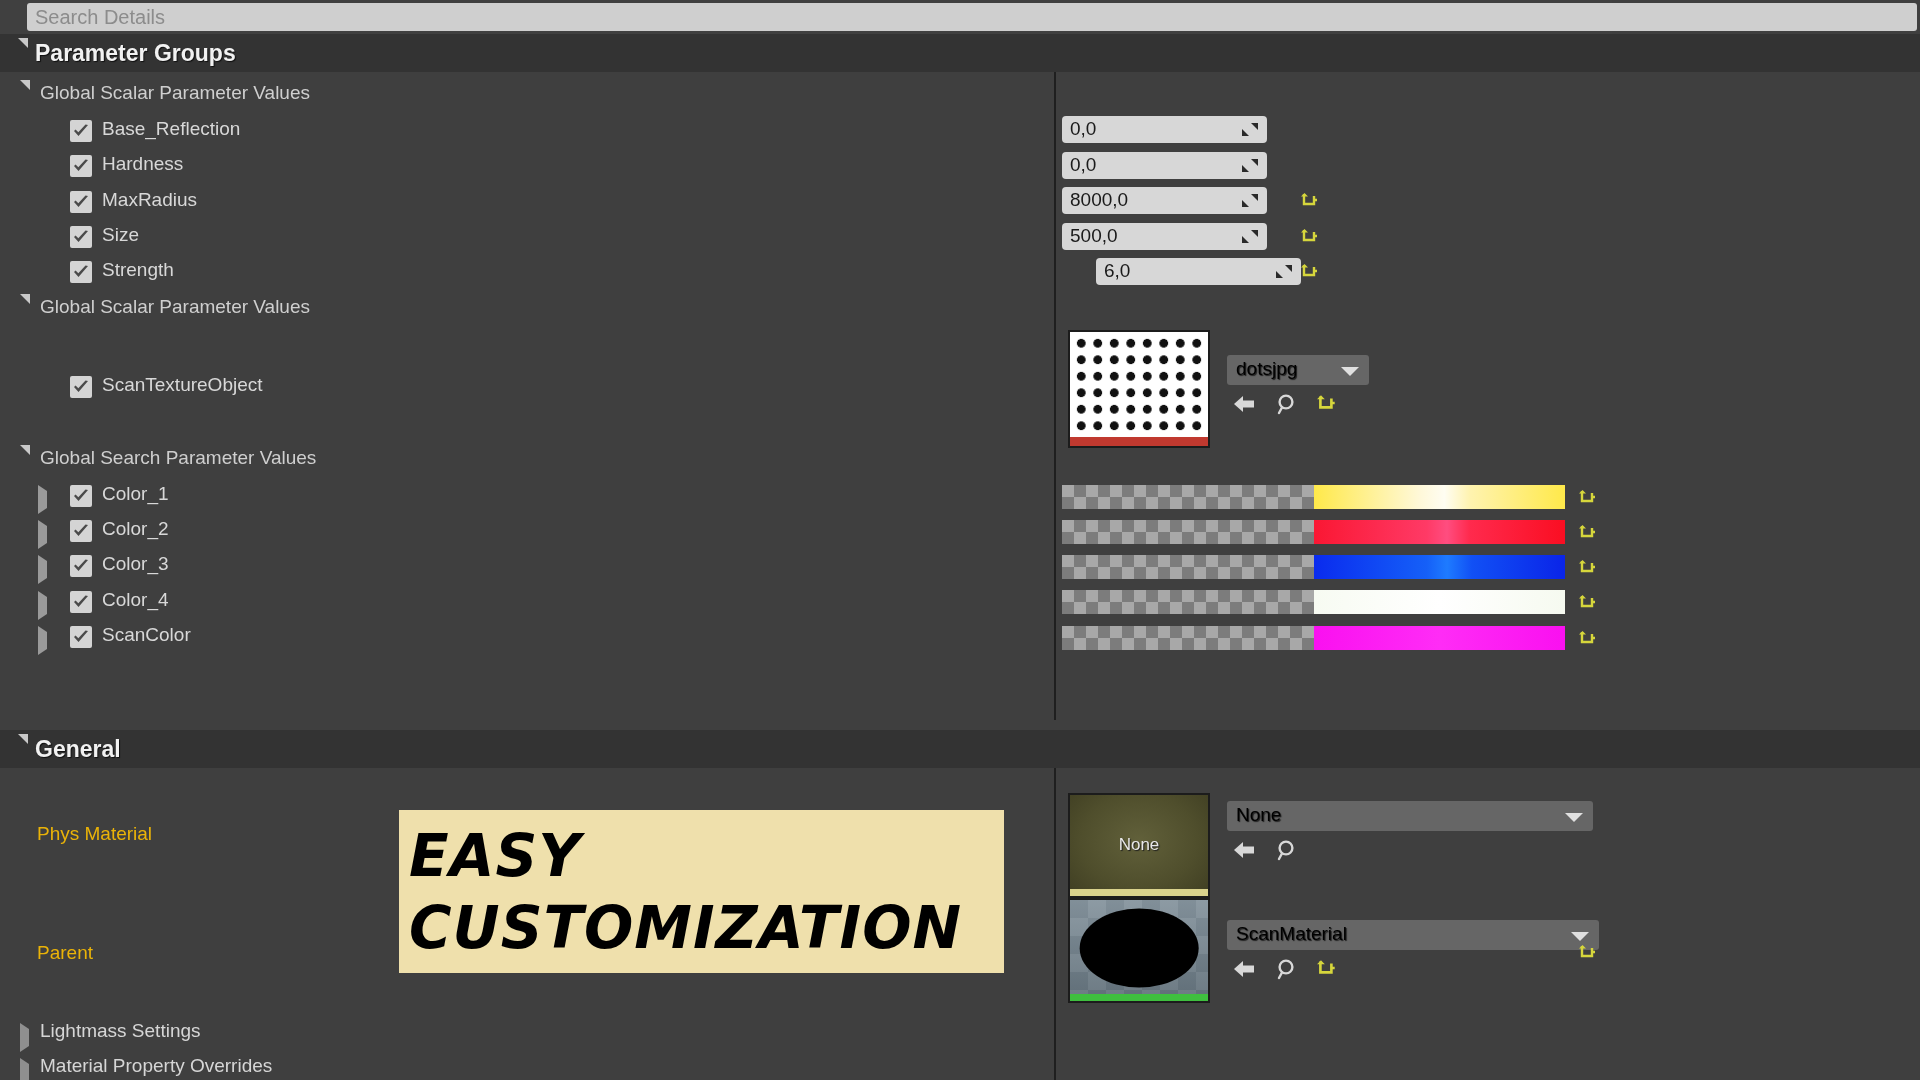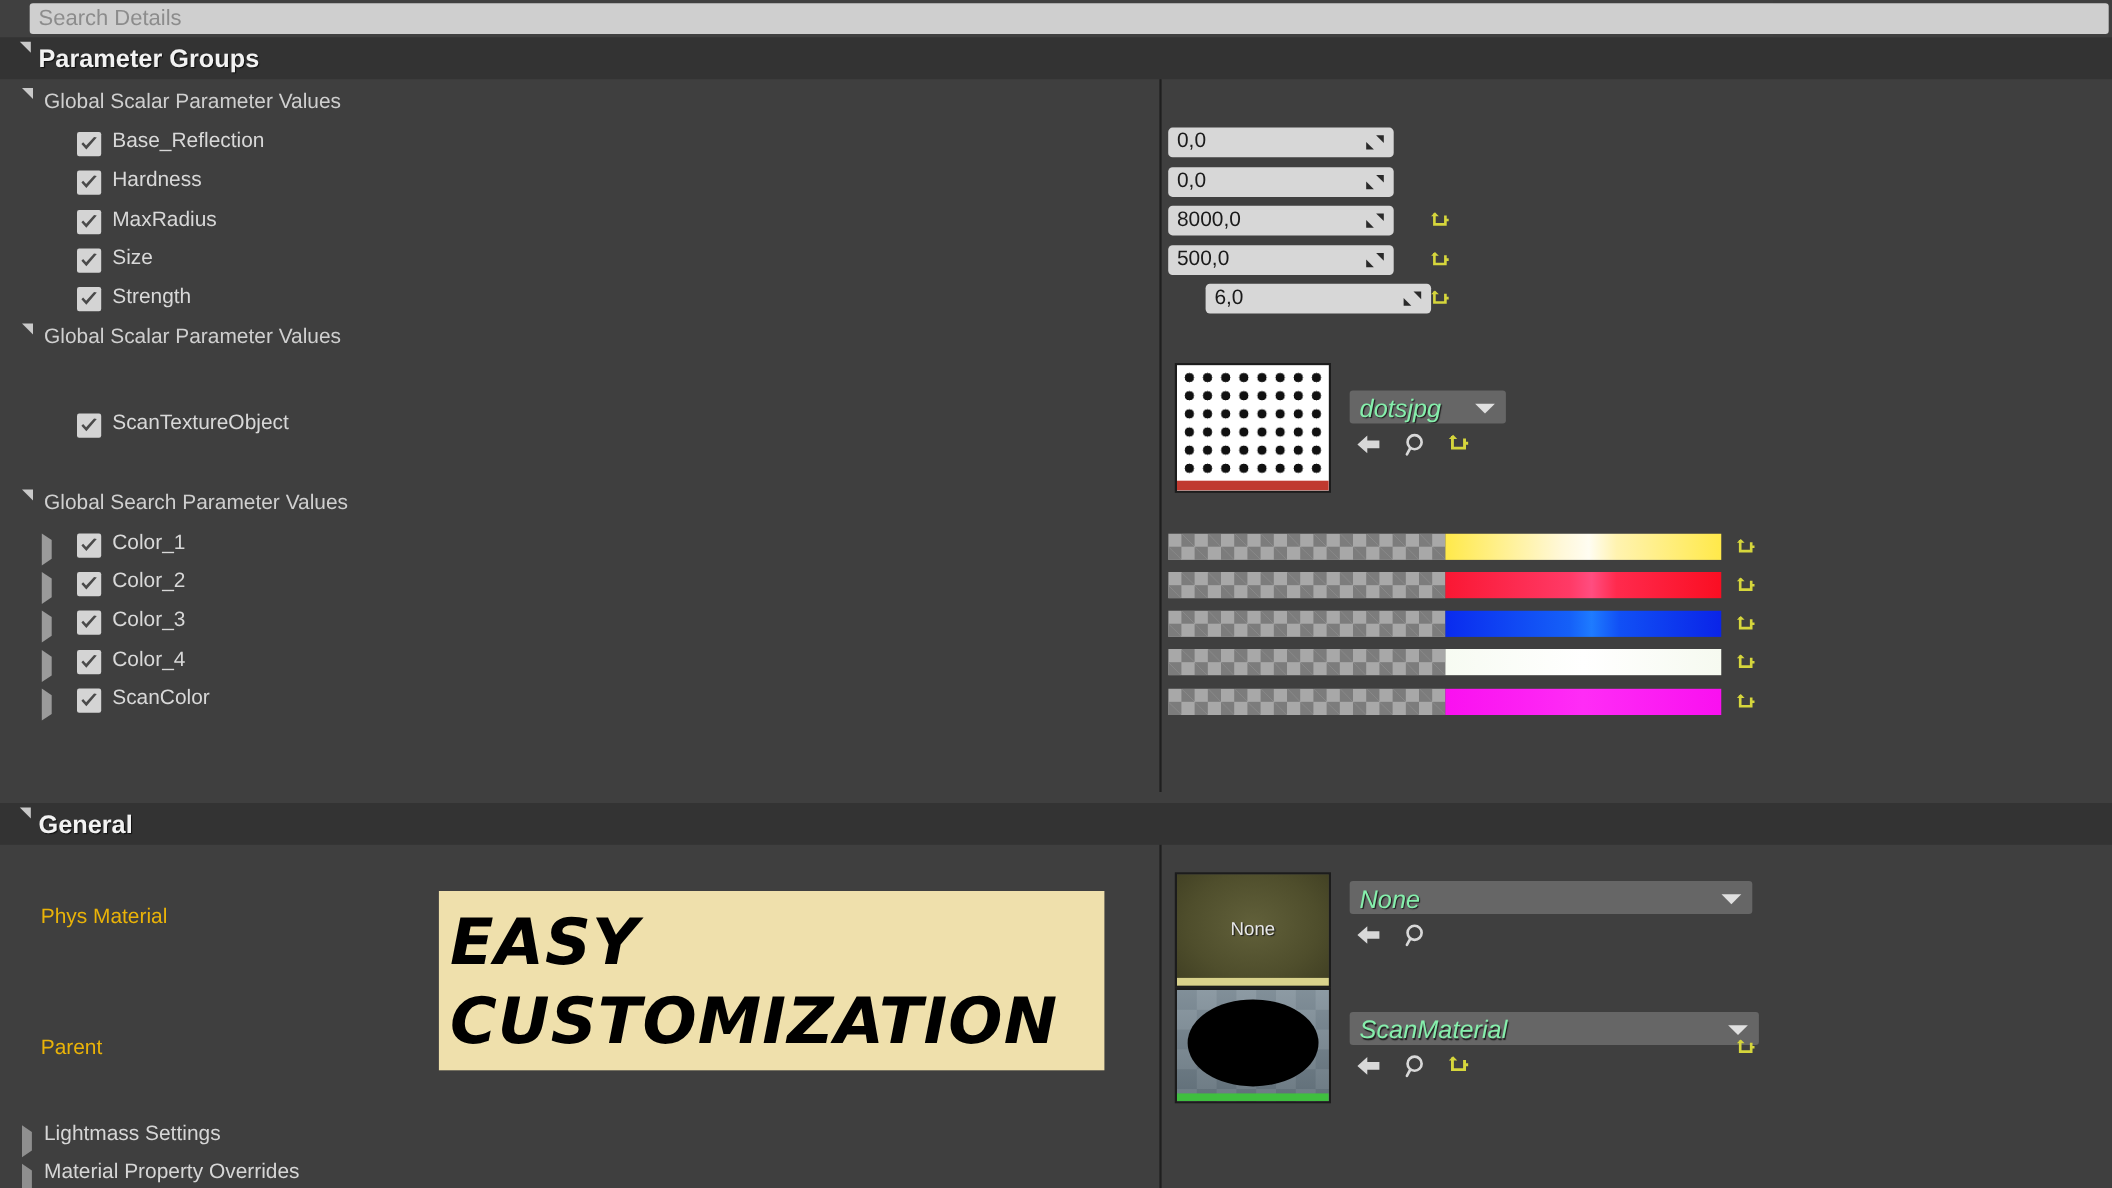--- a/index.html
+++ b/index.html
@@ -129,22 +129,22 @@
     position:absolute;left:50%;top:48%;transform:translate(-50%,-50%);
     width:86%;height:78%;border-radius:50%;background:#000;
   }
   .thumb-sphere .bar{position:absolute;left:0;right:0;bottom:0;height:7px;background:#3fbf3f;}
 
   
   .combo{
     position:absolute;height:30px;background:#666666;border-radius:3px;
   }
   .combo .ctext{
-    position:absolute;left:9px;top:3px;font-size:23px;color:#86efac;
-    text-shadow:1px 1px 1px #1d1d1d;white-space:nowrap;font-style:italic;
+    position:absolute;left:9px;top:3px;font-size:19px;color:#000000;
+    text-shadow:1px 1px 1px #1d1d1d;white-space:nowrap;
   }
   .combo .carrow{position:absolute;right:10px;top:12px;
     width:0;height:0;border-left:9px solid transparent;border-right:9px solid transparent;
     border-top:9px solid #e0e0e0;}
 
   
   .iconrow{position:absolute;height:26px;}
   .ic{position:absolute;width:26px;height:24px;}
 
   

